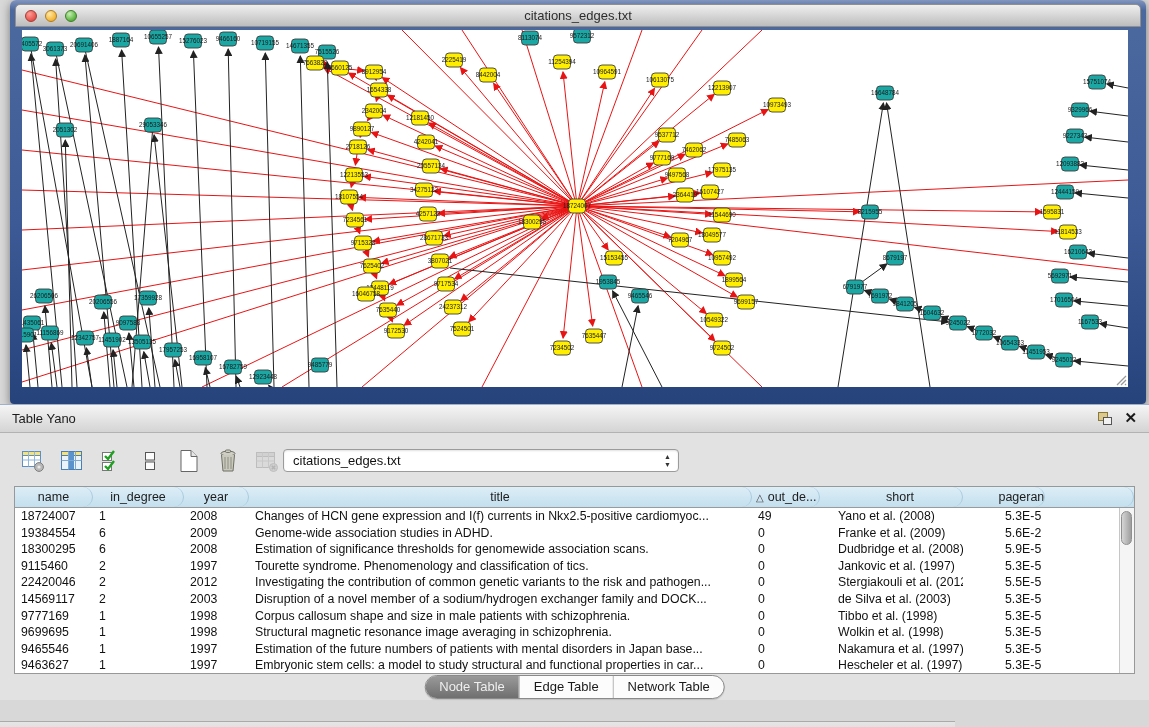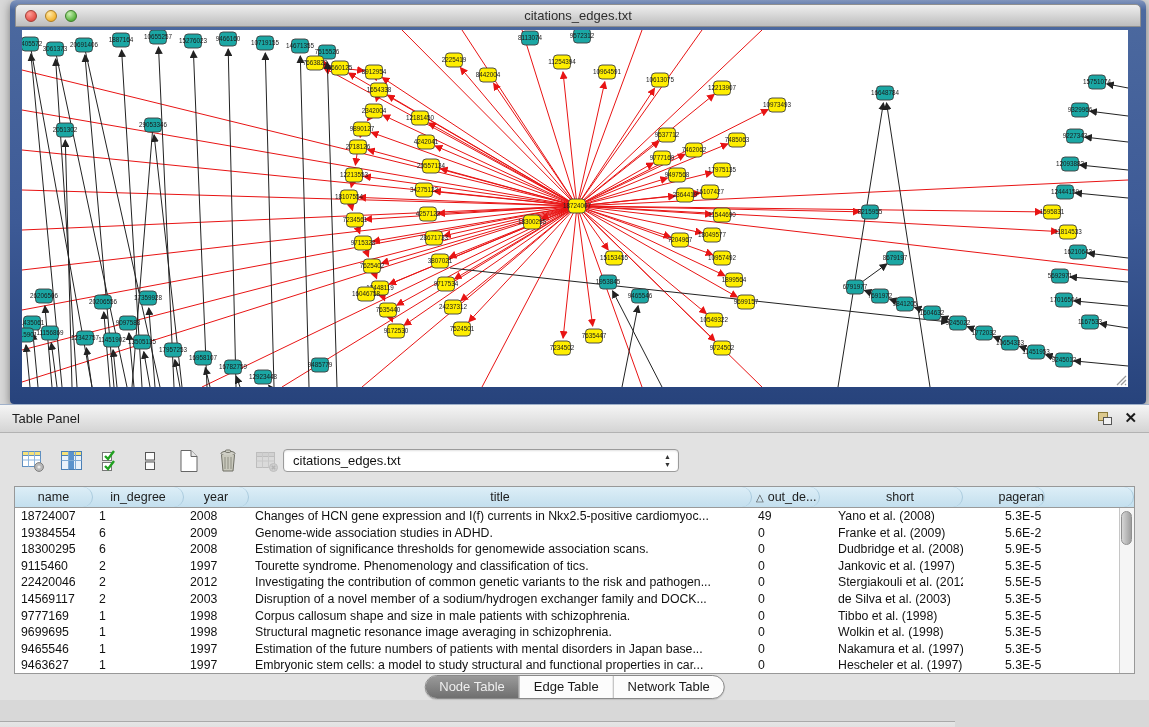--- a/index.html
+++ b/index.html
@@ -671,21 +671,21 @@
           </g>
         </svg>
       <svg class="grip" width="13" height="13">
         <path d="M3,12 L12,3 M7,12 L12,7 M11,12 L12,11" stroke="#9a9a9a" stroke-width="1.3" fill="none"></path>
       </svg>
     </div>
   </div>
 
   <div class="table-panel">
     <div class="panel-header">
-      <span class="panel-title">Table Panel</span>
+      <span class="panel-title">Table Yano</span>
       <span class="panel-hicons">
         <svg width="16" height="15">
           <rect x="1.5" y="1.5" width="9" height="8" fill="#dcc98e" stroke="#8a7a3a"></rect>
           <rect x="6.5" y="6.5" width="8" height="7" fill="#f2f2f2" stroke="#555"></rect>
         </svg>
         <span class="close-x">✕</span>
       </span>
     </div>
 
     <div class="toolbar">

